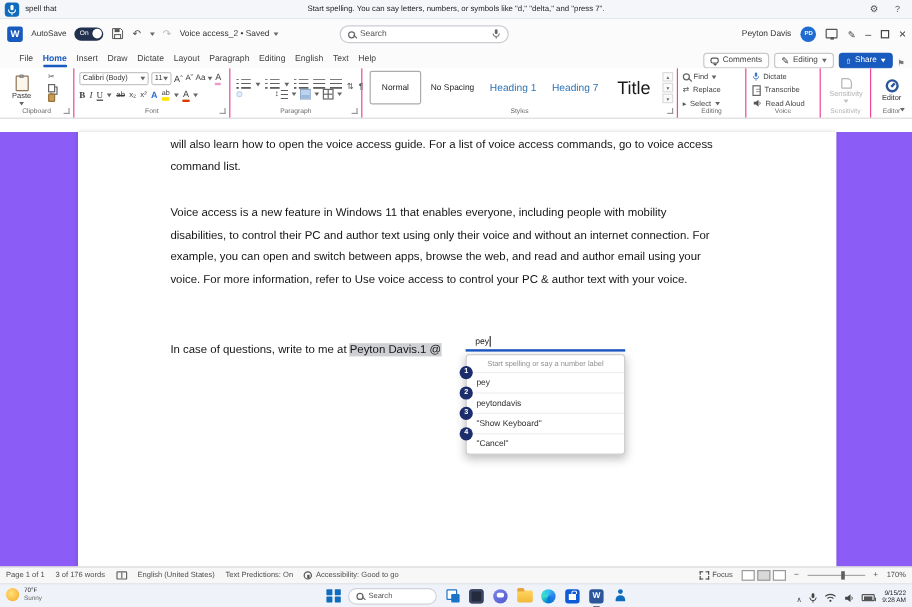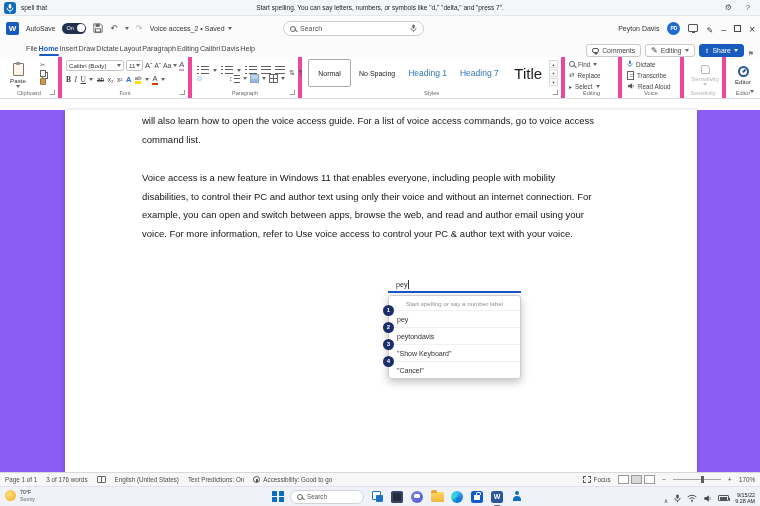--- a/index.html
+++ b/index.html
@@ -41,35 +41,35 @@
   .avatar { width:13px; height:13px; border-radius:50%; background:#1f6bd0; color:#fff; font-size:5px; font-weight:bold; display:flex; align-items:center; justify-content:center; }
   .monitor { width:10px; height:8px; border:1px solid #555; border-radius:1px; position:relative; }
   .monitor::after { content:""; position:absolute; left:3px; bottom:-2px; width:3px; height:2px; background:#555; }
   .g-pen::before { content:"✎"; font-size:8px; color:#444; }
   .g-min::before { content:"–"; font-size:9px; color:#333; }
   .maxbox { width:7px; height:7px; border:1px solid #444; }
   .g-close::before { content:"×"; font-size:10px; color:#333; }
 
   
   #tabrow { position:absolute; left:0; top:40px; width:760px; height:17px; background:#fbfbfb; }
-  #tabs { position:absolute; left:26px; top:0; height:17px; display:flex; gap:1px; align-items:center; }
+  #tabs { position:absolute; left:16px; top:0; height:17px; display:flex; gap:8px; align-items:center; }
   .tab { font-size:7.2px; color:#444; position:relative; line-height:17px; }
   .tab.active { color:#185abd; font-weight:bold; }
   .tab.active::after { content:""; position:absolute; left:0; right:0; bottom:1px; height:2px; background:#185abd; border-radius:1px; }
   #tabright { position:absolute; right:6px; top:1.5px; display:flex; gap:4px; align-items:center; }
   .hbtn { height:13px; border:1px solid #c9c9c9; border-radius:3px; background:#fff; display:flex; align-items:center; gap:3px; padding:0 5px; font-size:6.8px; color:#444; }
   .hbtn.share { background:#185abd; border-color:#185abd; color:#fff; }
   .bubble { width:7px; height:5px; border:1px solid #555; border-radius:2px; position:relative; }
   .bubble::after { content:""; position:absolute; left:1px; bottom:-2.5px; border-left:2px solid transparent; border-right:2px solid transparent; border-top:2.5px solid #555; }
   .g-share-arrow::before { content:"⇧"; font-size:6px; color:#fff; }
   .g-flag::before { content:"⚑"; font-size:7px; color:#777; }
 
   
   #ribbon { position:absolute; left:0; top:57px; width:760px; height:42px; background:#fff; border-bottom:1px solid #dcdcdc; }
-  .rgroup { position:absolute; top:0; height:41px; border-right:4px solid #ec4899; }
+  .rgroup { position:absolute; top:0; height:41px; border-right:1px solid #ec4899; }
   .glabel { position:absolute; bottom:2px; left:0; right:0; text-align:center; font-size:5.6px; color:#6b6b6b; }
   .launch { position:absolute; right:3px; bottom:3px; width:5px; height:5px; border-right:1px solid #999; border-bottom:1px solid #999; }
   .bigbtn { display:flex; flex-direction:column; align-items:center; justify-content:center; gap:1px; font-size:6.2px; color:#333; }
   .clipico { width:11px; height:13px; border:1px solid #8b7355; border-radius:1px; background:#fdf6ec; position:relative; }
   .clipico::before { content:""; position:absolute; left:2.5px; top:-2px; width:4px; height:3px; background:#8f8f8f; border-radius:1px; }
   .miniico { font-size:6.5px; color:#555; height:9px; line-height:9px; }
   .g-cut::before { content:"✂"; }
   .copyico { width:6px; height:7px; border:1px solid #666; background:#fff; box-shadow:2px 2px 0 -1px #fff, 2px 2px 0 0 #666; }
   .painterico { width:6px; height:7px; background:#c89b5a; border-radius:1px; border:1px solid #9a7336; }
   .selbox { height:11px; border:1px solid #c6c6c6; border-radius:2px; display:flex; align-items:center; justify-content:space-between; padding:0 2px; font-size:6.2px; color:#333; background:#fff; }
@@ -259,22 +259,22 @@
   <div id="tabrow">
     <div id="tabs">
       <span class="tab">File</span>
       <span class="tab active">Home</span>
       <span class="tab">Insert</span>
       <span class="tab">Draw</span>
       <span class="tab">Dictate</span>
       <span class="tab">Layout</span>
       <span class="tab">Paragraph</span>
       <span class="tab">Editing</span>
-      <span class="tab">Calibri</span>
-      <span class="tab">Davis</span>
+      <span class="tab">English</span>
+      <span class="tab">Text</span>
       <span class="tab">Help</span>
     </div>
     <div id="tabright">
       <span class="hbtn">
         <span class="bubble"></span>
         <span>Comments</span>
       </span>
       <span class="hbtn">
         <span class="g-pen"></span>
         <span>Editing</span>
@@ -444,20 +444,21 @@
     </div>
 
     <span class="chev collapsechev"></span>
   </div>
 
   <div id="docarea">
     <div id="page">
       <div id="doctext">
         <p class="p1">will also learn how to open the voice access guide. For a list of voice access commands, go to voice access command list.</p>
         <p class="p2">Voice access is a new feature in Windows 11 that enables everyone, including people with mobility disabilities, to control their PC and author text using only their voice and without an internet connection. For example, you can open and switch between apps, browse the web, and read and author email using your voice. For more information, refer to Use voice access to control your PC &amp; author text with your voice.</p>
+        <p class="p3"><span>In case of questions, write to me at </span><span class="selhl">Peyton Davis.1 @</span></p>
       </div>
     </div>
 
     <div id="popup">
       <div class="inputline">
         <span class="typed">pey</span>
         <span class="caret"></span>
       </div>
       <div id="panel">
         <div class="phead" style="border-top:none;">Start spelling or say a number label</div>

